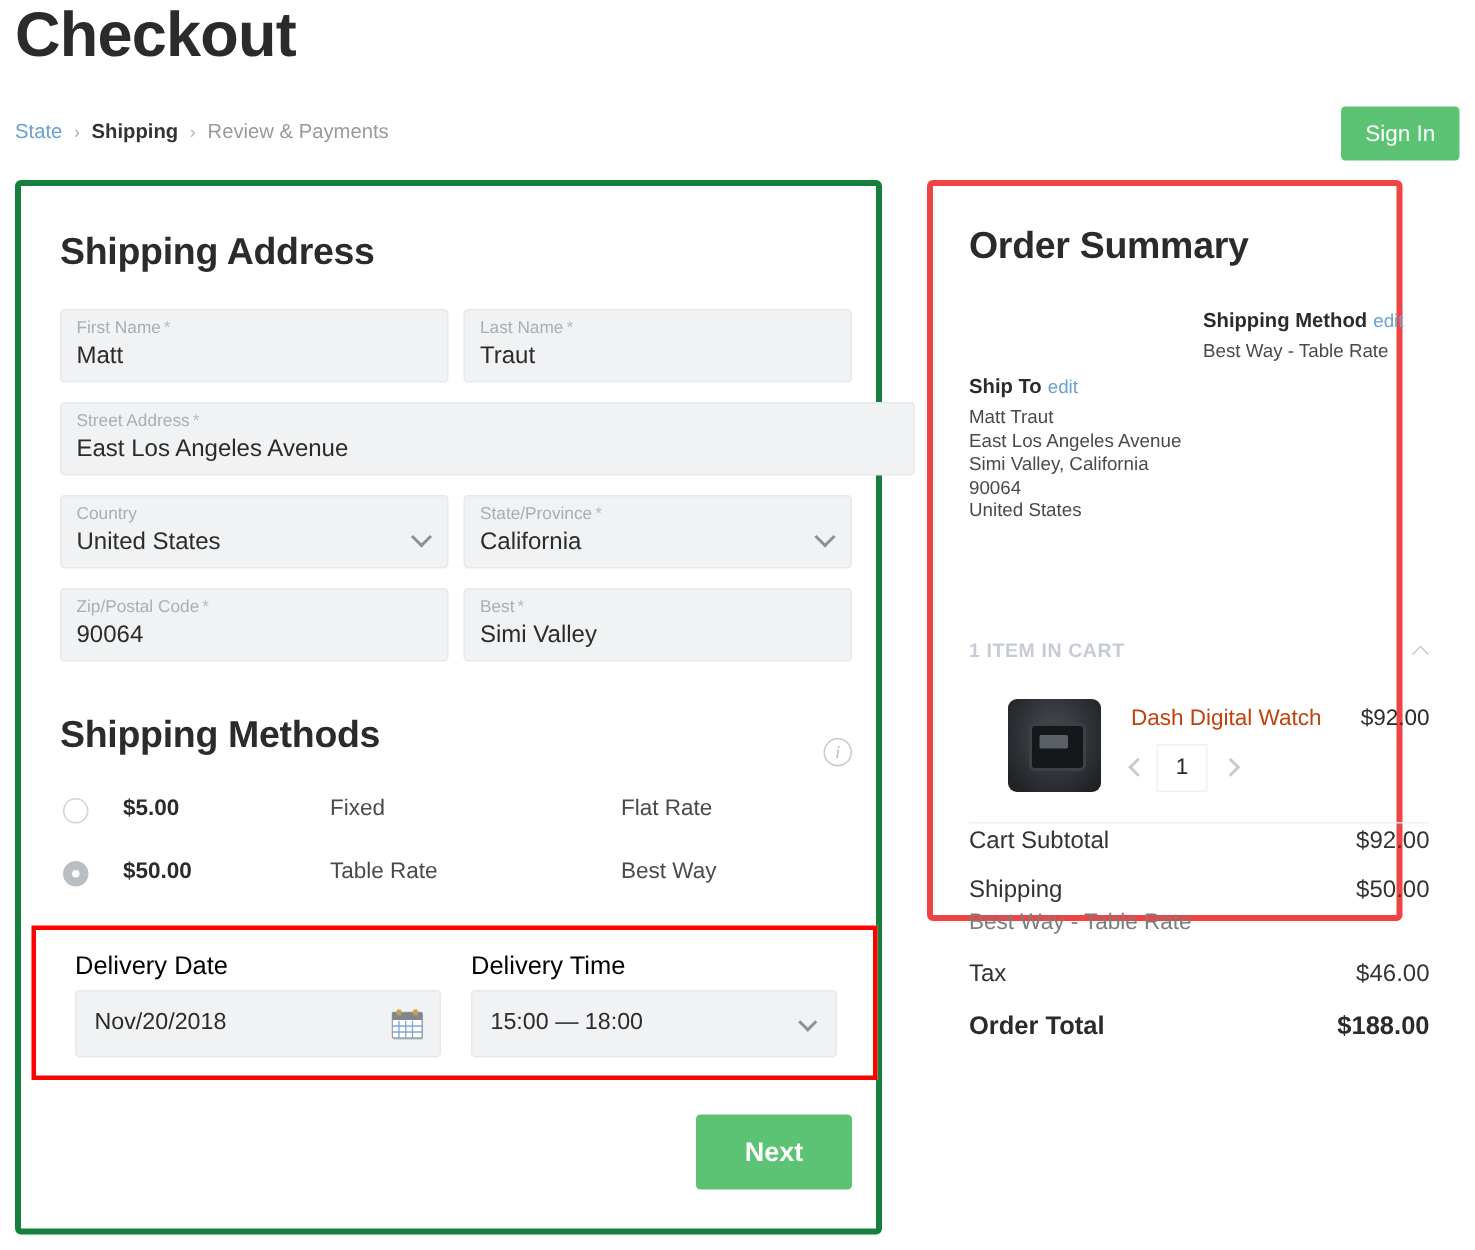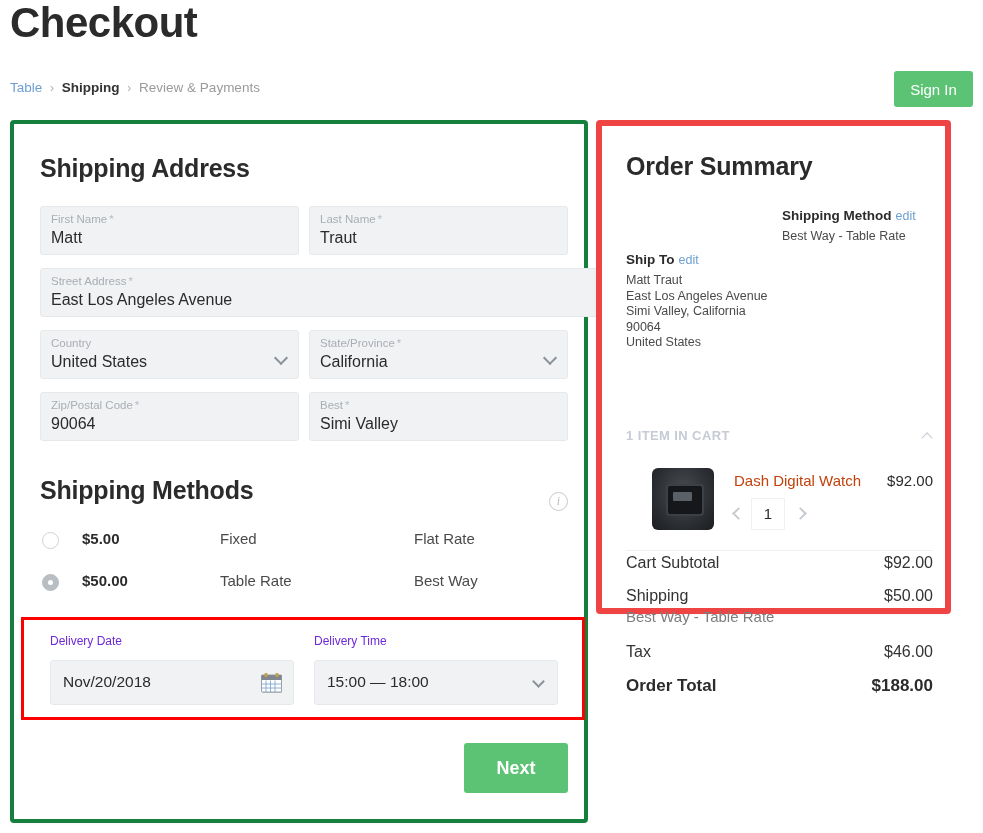--- a/index.html
+++ b/index.html
@@ -115,21 +115,21 @@
   .ship-mid   { position: absolute; left: 180px; top: 4px; font-size: 15px; color: #4a4a4a; }
   .ship-carrier { position: absolute; left: 374px; top: 4px; font-size: 15px; color: #4a4a4a; }
 
   
   .delivery-box {
     position: absolute; left: 7px; top: 493px;
     width: 564px; height: 103px;
     border: 3px solid #ff0000;
     background: #ffffff;
   }
-  .dlabel { position: absolute; font-size: 12px; color: #6d28d9; }
+  .dlabel { position: absolute; font-size: 17px; color: #000000; }
   .dlabel-date { left: 26px; top: 14px; }
   .dlabel-time { left: 290px; top: 14px; }
   .dfield {
     position: absolute; top: 40px; height: 45px;
     background: #f0f2f4; border: 1px solid #e6e9ec; border-radius: 3px;
   }
   .dfield-date { left: 26px; width: 244px; padding-left: 26px; }
   .dfield-time { left: 290px; width: 244px; }
   .dfield .dval { position: absolute; left: 12px; top: 12px; font-size: 15.5px; color: #2b2b2b; }
   .dchevron {
@@ -145,24 +145,24 @@
     width: 104px; height: 50px;
     background: #5cc374; color: #ffffff;
     border: none; border-radius: 3px;
     font-size: 18px; font-weight: bold;
     font-family: "Liberation Sans", sans-serif;
     cursor: pointer;
   }
 
   
   .summary-card {
-    position: absolute; left: 596px; top: 120px;
-    width: 355px; height: 494px;
+    position: absolute; left: 618px; top: 120px;
+    width: 317px; height: 494px;
     background: #ffffff;
-    border: 6px solid #ef4444; border-radius: 4px;
+    border: 4px solid #ef4444; border-radius: 4px;
     box-shadow: 0 1px 3px rgba(0,0,0,0.045);
   }
   .summary-title {
     position: absolute; left: 24px; top: 26px;
     font-size: 25px; font-weight: bold; color: #2b2b2b; letter-spacing: -0.2px;
   }
   .ship-to-block  { position: absolute; left: 24px; top: 82px; width: 150px; margin-top: 44px; }
   .ship-meth-block{ position: absolute; left: 180px; top: 82px; width: 160px; }
   .blk-head { font-size: 13.5px; font-weight: bold; color: #2b2b2b; }
   .blk-head .edit-link { color: #6c9fd0; font-weight: normal; font-size: 12.5px; margin-left: 4px; }
@@ -231,21 +231,21 @@
   .r-total .total-label, .r-total .total-value { font-size: 17px; font-weight: bold; color: #2b2b2b; }
 </style>
 </head>
 <body>
 
 <div class="page">
 
   <div class="page-title">Checkout</div>
 
   <div class="breadcrumb">
-    <span class="crumb-link">Table</span>
+    <span class="crumb-link">State</span>
     <span class="crumb-sep">›</span>
     <span class="crumb-active">Shipping</span>
     <span class="crumb-sep">›</span>
     <span class="crumb-plain">Review &amp; Payments</span>
   </div>
 
   <button class="signin-button">Sign In</button>
 
   <div class="shipping-card">
 

